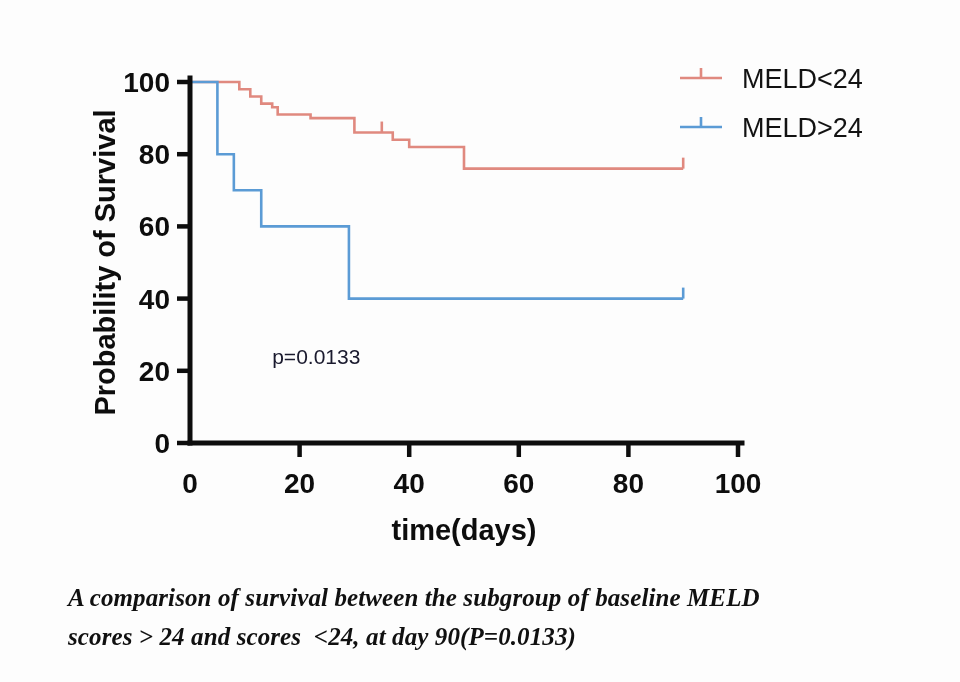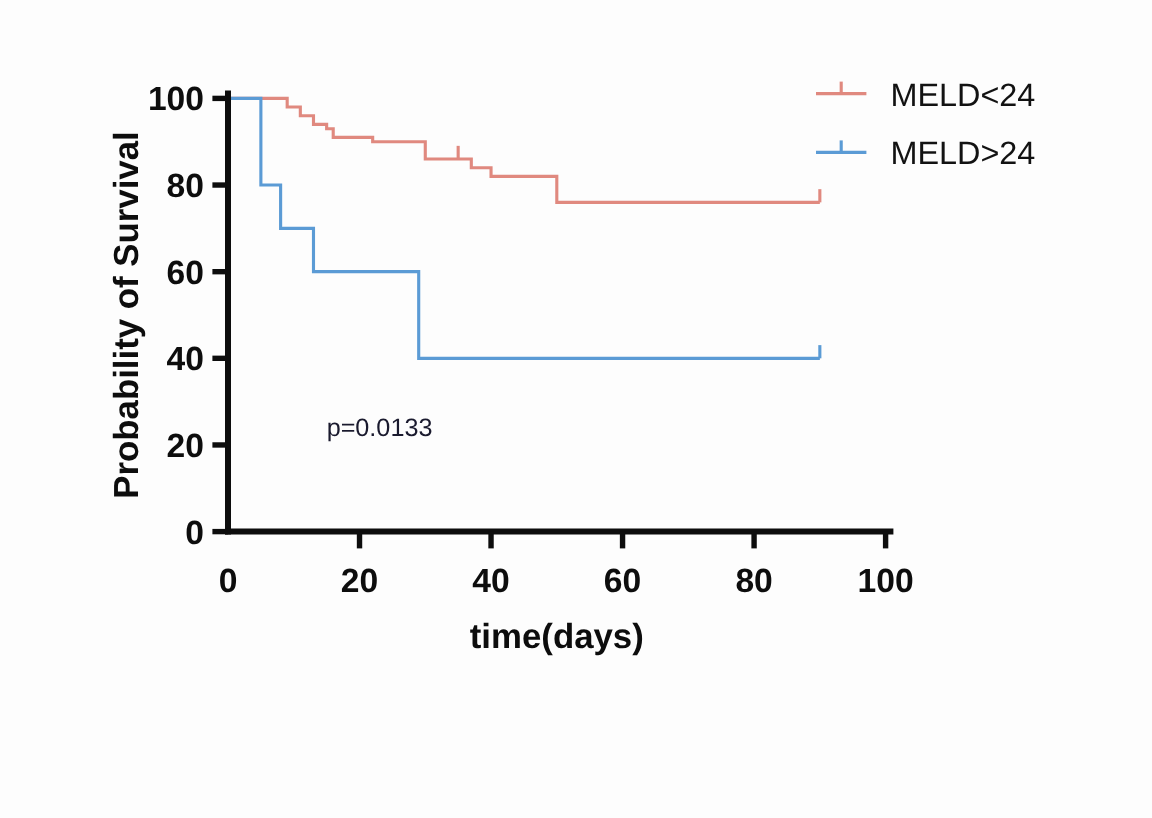--- a/index.html
+++ b/index.html
@@ -152,15 +152,17 @@
           <text x="272.2" y="363.58" class="pvalue-label">p=0.0133</text>
         </g>
       <g id="titles-layer">
           <text x="464" y="540" text-anchor="middle" class="axis-title">time(days)</text>
           <text x="0" y="0" text-anchor="middle" class="axis-title" transform="translate(115,262.5) rotate(-90)">Probability of Survival</text>
         </g>
     </svg>
   </div>
 
   <div id="caption">
+    <span class="caption-line">A comparison of survival between the subgroup of baseline MELD</span>
+    <span class="caption-line">scores &gt; 24 and scores  &lt;24, at day 90(P=0.0133)</span>
   </div>
 
 </div>
 
 </body></html>

